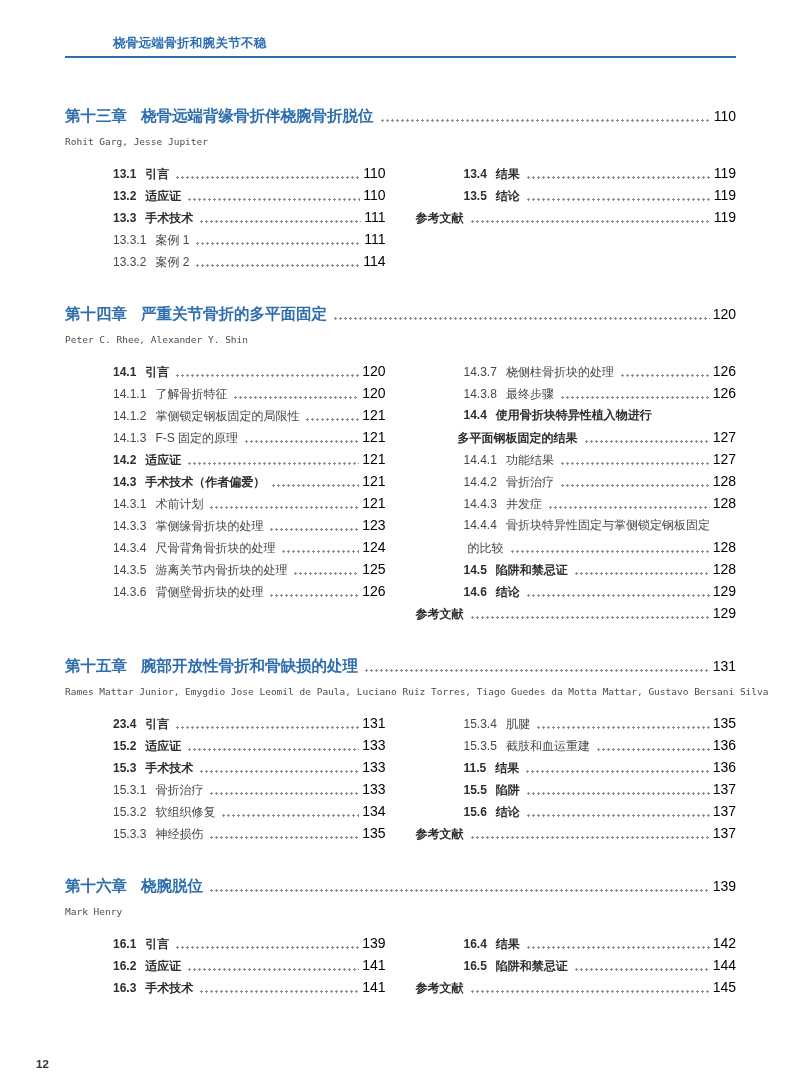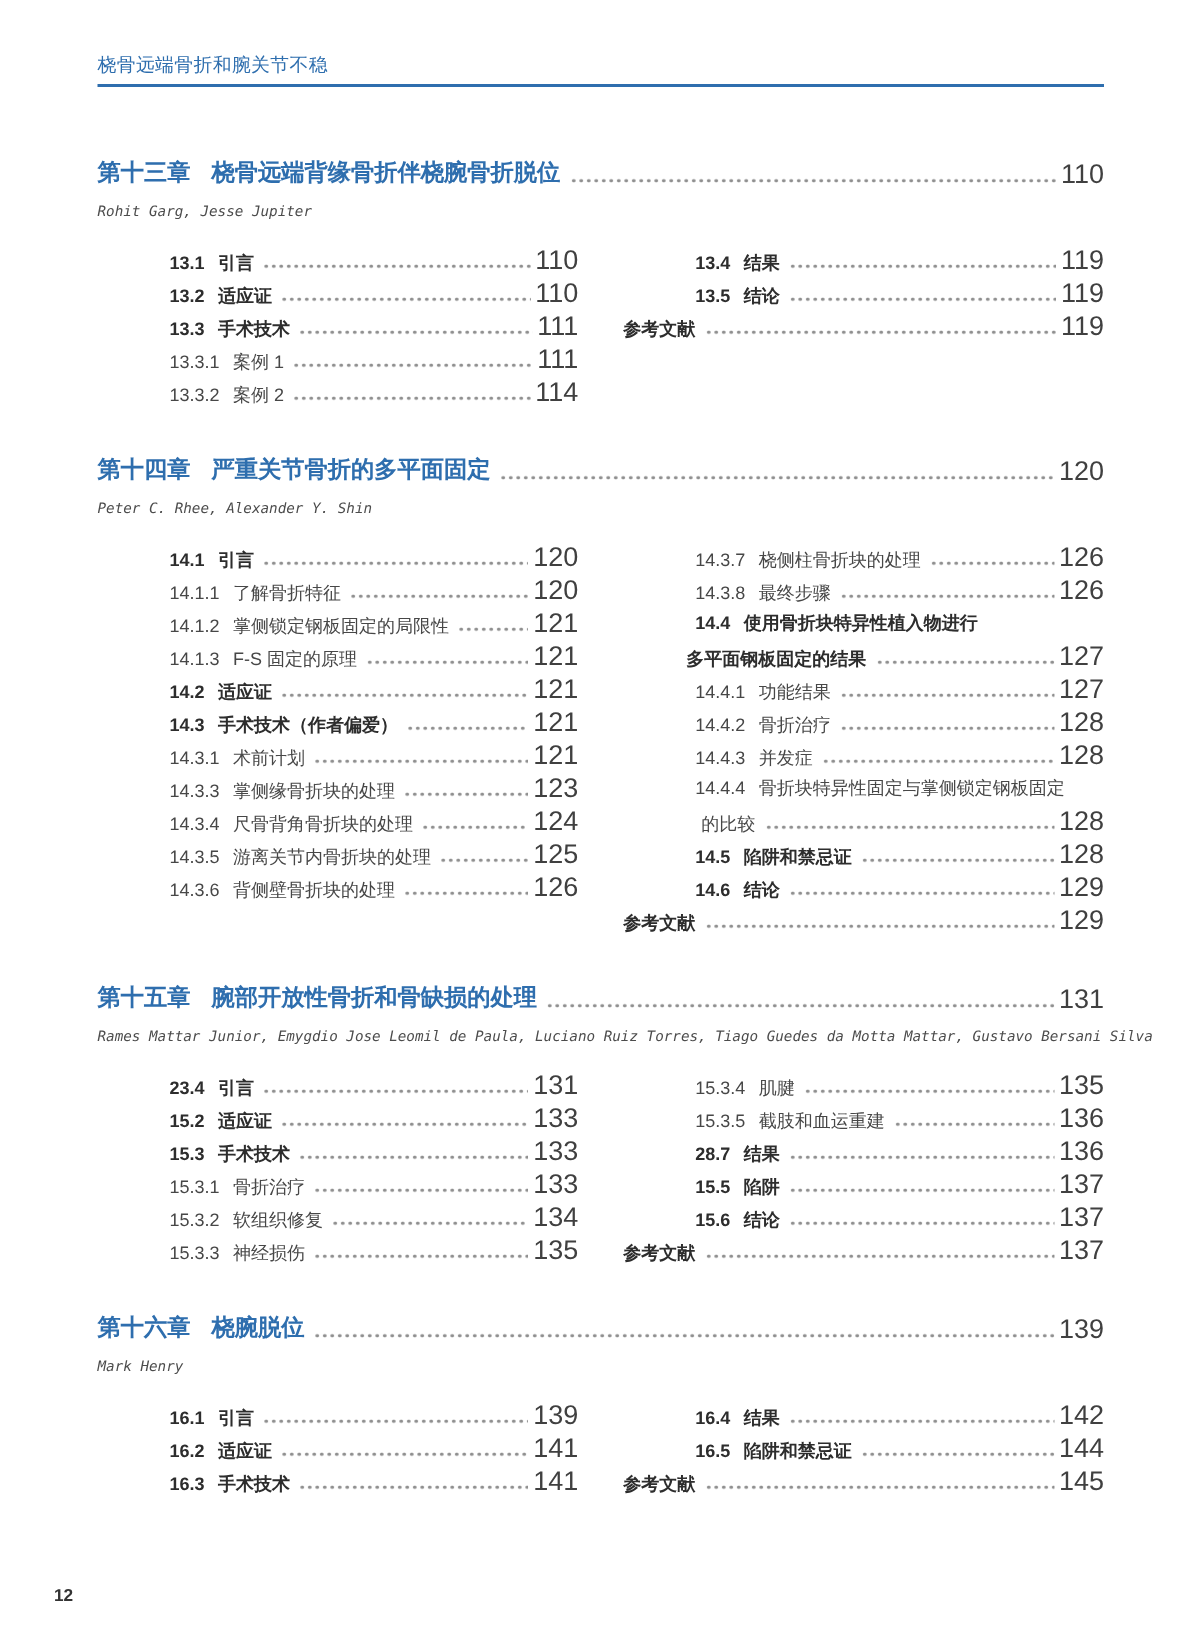--- a/index.html
+++ b/index.html
@@ -9,46 +9,46 @@
     --text-regular:#474747;
   }
   *{margin:0;padding:0;box-sizing:border-box;}
   html,body{background:#ffffff;}
   body{
     width:800px;height:1086px;
     font-family:"Liberation Sans","DejaVu Sans",sans-serif;
     color:var(--text-strong);
   }
   .page{position:relative;width:800px;height:1086px;padding:36px 64px 0 65px;overflow:hidden;background:#fff;}
-  .book-title{color:var(--accent);font-size:12.5px;font-weight:normal;letter-spacing:.3px;line-height:15px;}
+  .book-title{color:var(--accent);font-size:12.5px;font-weight:bold;letter-spacing:.3px;line-height:15px;margin-left:48px;}
   .header-rule{height:2px;background:var(--accent);margin-top:5px;}
   .chapter{margin-top:31px;}
   #chapters > .chapter:first-child{margin-top:47px;}
   .chapter-title-row{display:flex;align-items:center;line-height:22px;}
   .chapter-num,.chapter-name{color:var(--accent);font-size:15.5px;font-weight:bold;white-space:nowrap;}
   .chapter-num{margin-right:14px;}
   .authors{
     margin-top:7px;line-height:15px;
     font-family:"DejaVu Sans Mono","Liberation Mono",monospace;
-    font-style:italic;font-size:9.5px;color:#4c4c4c;white-space:nowrap;
+    font-size:9.5px;color:#4c4c4c;white-space:nowrap;
   }
   .cols{display:flex;gap:30px;margin-top:13px;}
   .col{flex:1 1 0;min-width:0;}
   .toc-row{display:flex;align-items:baseline;line-height:22px;height:22px;font-size:12px;}
   .lvl1{font-weight:bold;color:var(--text-strong);}
   .lvl2{font-weight:normal;color:var(--text-regular);}
   .num{margin-right:9px;white-space:nowrap;margin-left:48px;}
   .label{white-space:nowrap;}
   .leader{
     flex:1 1 12px;align-self:flex-end;height:18px;margin:0 3px 0 6px;
     background-image:radial-gradient(circle, var(--dots) 1px, transparent 1.3px);
     background-size:5px 3px;background-repeat:repeat-x;
     background-position:left 0 bottom 5px;
   }
-  .pg{white-space:nowrap;font-weight:normal;font-size:18px;color:#404040;}
+  .pg{white-space:nowrap;font-weight:normal;font-size:14px;color:#000000;}
   .toc-row.cont1{padding-left:42px;}
   .toc-row.cont2{padding-left:52px;}
   .folio{position:absolute;left:36px;bottom:16px;font-size:11.5px;font-weight:bold;color:#333;}
 </style>
 </head>
 <body>
 
 <div class="page">
   <header>
     <div class="book-title">桡骨远端骨折和腕关节不稳</div>
@@ -317,21 +317,21 @@
               <span class="leader"></span>
               <span class="pg">135</span>
             </div>
             <div class="toc-row lvl2">
               <span class="num">15.3.5</span>
               <span class="label">截肢和血运重建</span>
               <span class="leader"></span>
               <span class="pg">136</span>
             </div>
             <div class="toc-row lvl1">
-              <span class="num">28.7</span>
+              <span class="num">11.5</span>
               <span class="label">结果</span>
               <span class="leader"></span>
               <span class="pg">136</span>
             </div>
             <div class="toc-row lvl1">
               <span class="num">15.5</span>
               <span class="label">陷阱</span>
               <span class="leader"></span>
               <span class="pg">137</span>
             </div>

